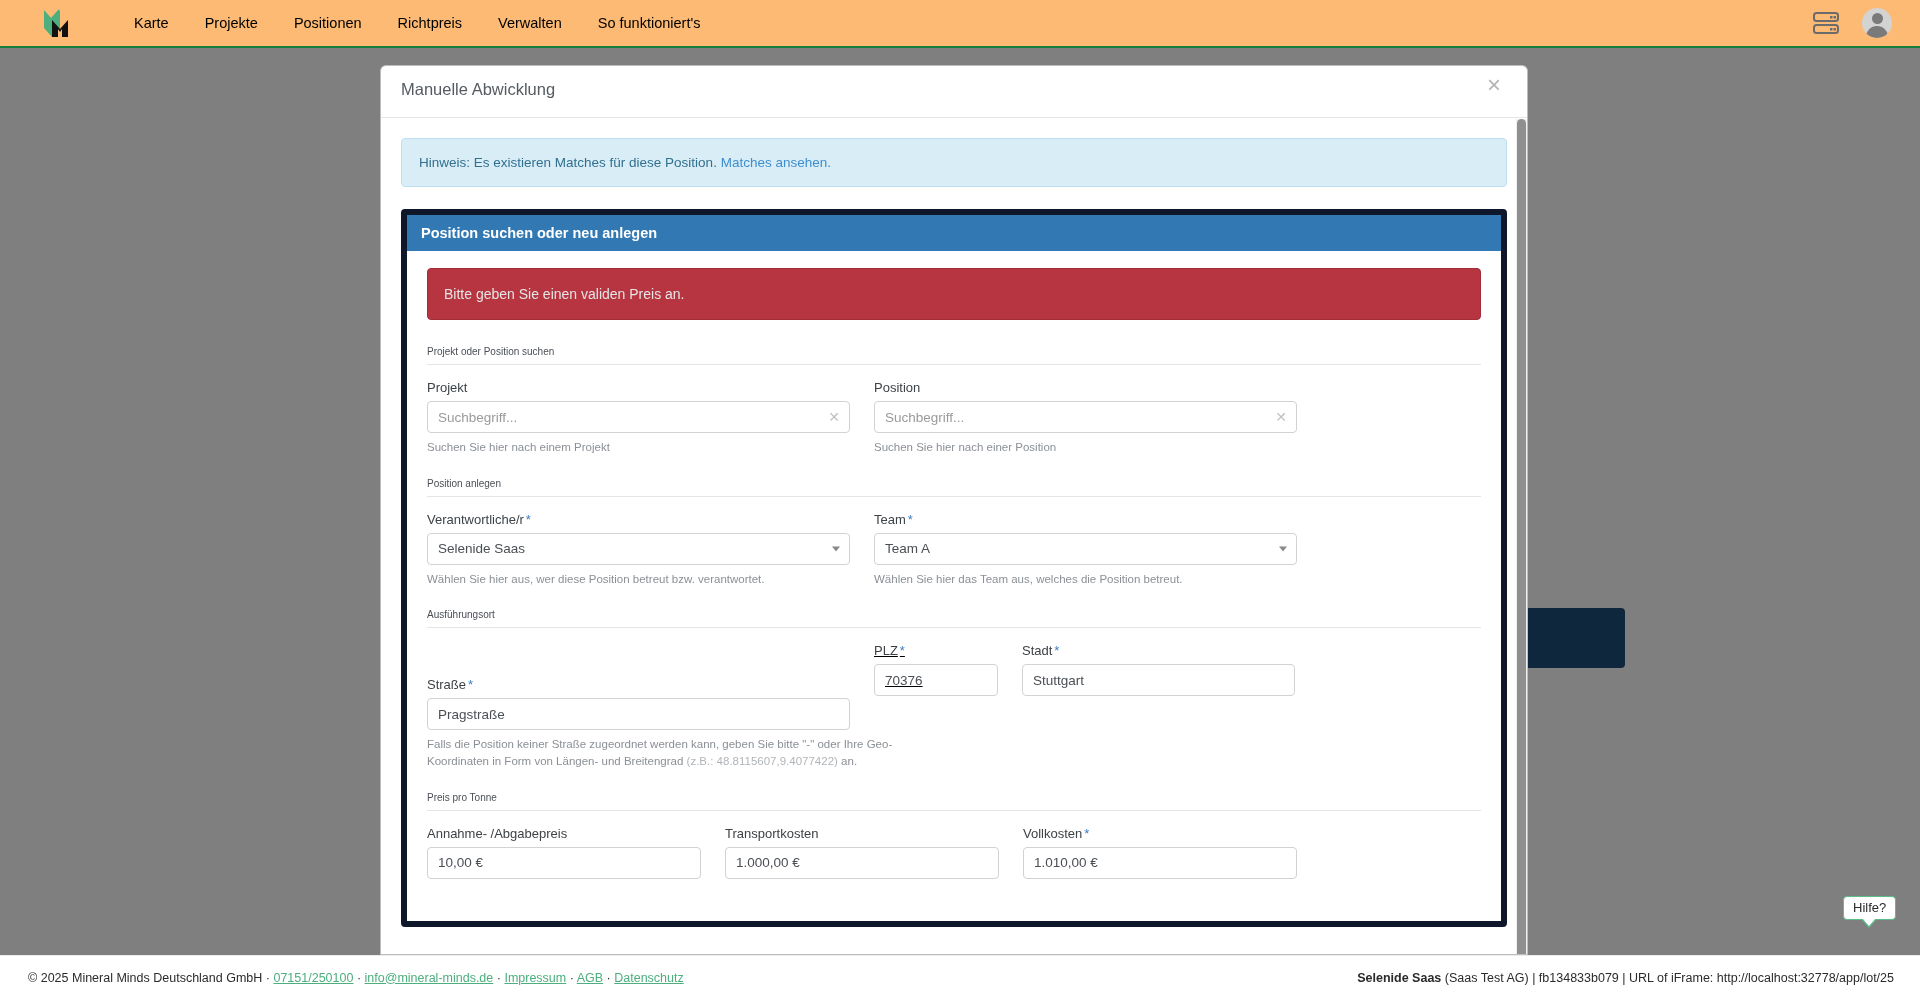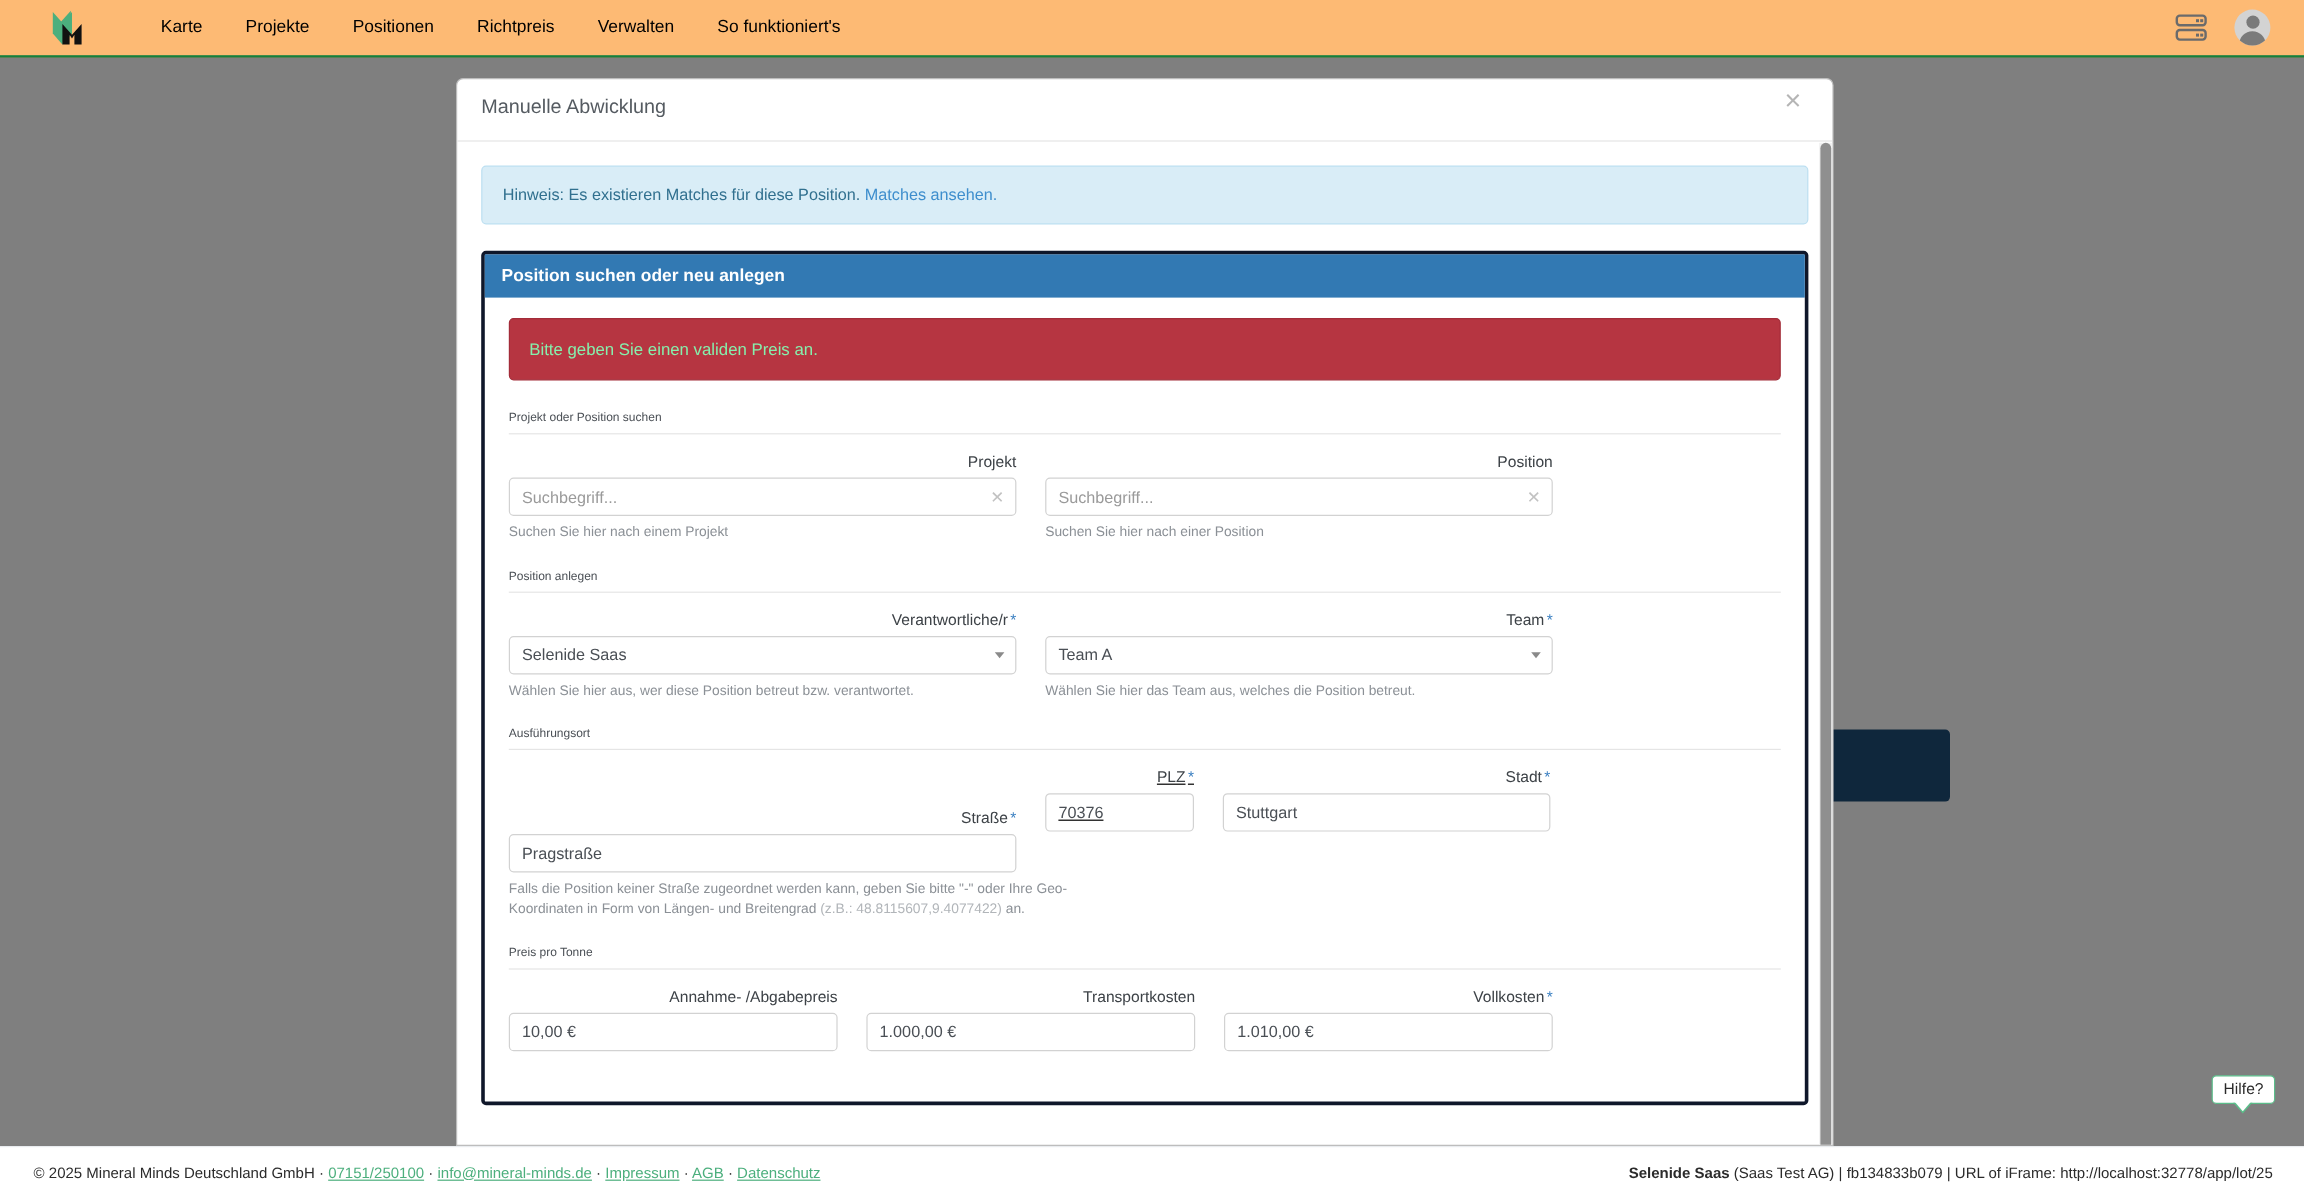--- a/index.html
+++ b/index.html
@@ -127,54 +127,54 @@
     font-size: 13.5px;
     color: #31708f;
     margin-bottom: 22px;
   }
   #info-alert-link {
     color: #3e8ecd; text-decoration: none; cursor: pointer;
   }
 
   
   #panel {
-    border: 3px solid #0f172a;
+    border: 6px solid #0f172a;
     border-radius: 4px;
   }
   #panel-heading {
     background: #3279b3;
     color: #ffffff;
     font-size: 14.5px; font-weight: bold;
     padding: 10px 14px;
   }
   #panel-body { padding: 17px 20px 20px 20px; }
 
   
   #error-alert {
     background: #b63541;
     border: 1px solid #a32c39;
     border-radius: 4px;
-    color: #86efac;
+    color: #e5e5e5;
     font-size: 14px;
     padding: 17px 16px;
     margin-bottom: 26px;
   }
 
   
   .section-title {
     font-size: 10px; color: #4a4f55;
     padding-bottom: 7px;
     border-bottom: 1px solid #e5e5e5;
     margin-bottom: 15px;
   }
 
   .form-row { display: flex; gap: 24px; }
   .field { display: flex; flex-direction: column; }
   .field-label {
-    font-size: 13px; color: #3d4247; margin-bottom: 6px; text-align: right;
+    font-size: 13px; color: #3d4247; margin-bottom: 6px;
   }
   .req { color: #3a7fc1; margin-left: 2px; }
   .control {
     height: 32px;
     border: 1px solid #d2d2d2;
     border-radius: 4px;
     background: #ffffff;
     display: flex; align-items: center;
     padding: 0 10px;
     font-size: 13.5px;

